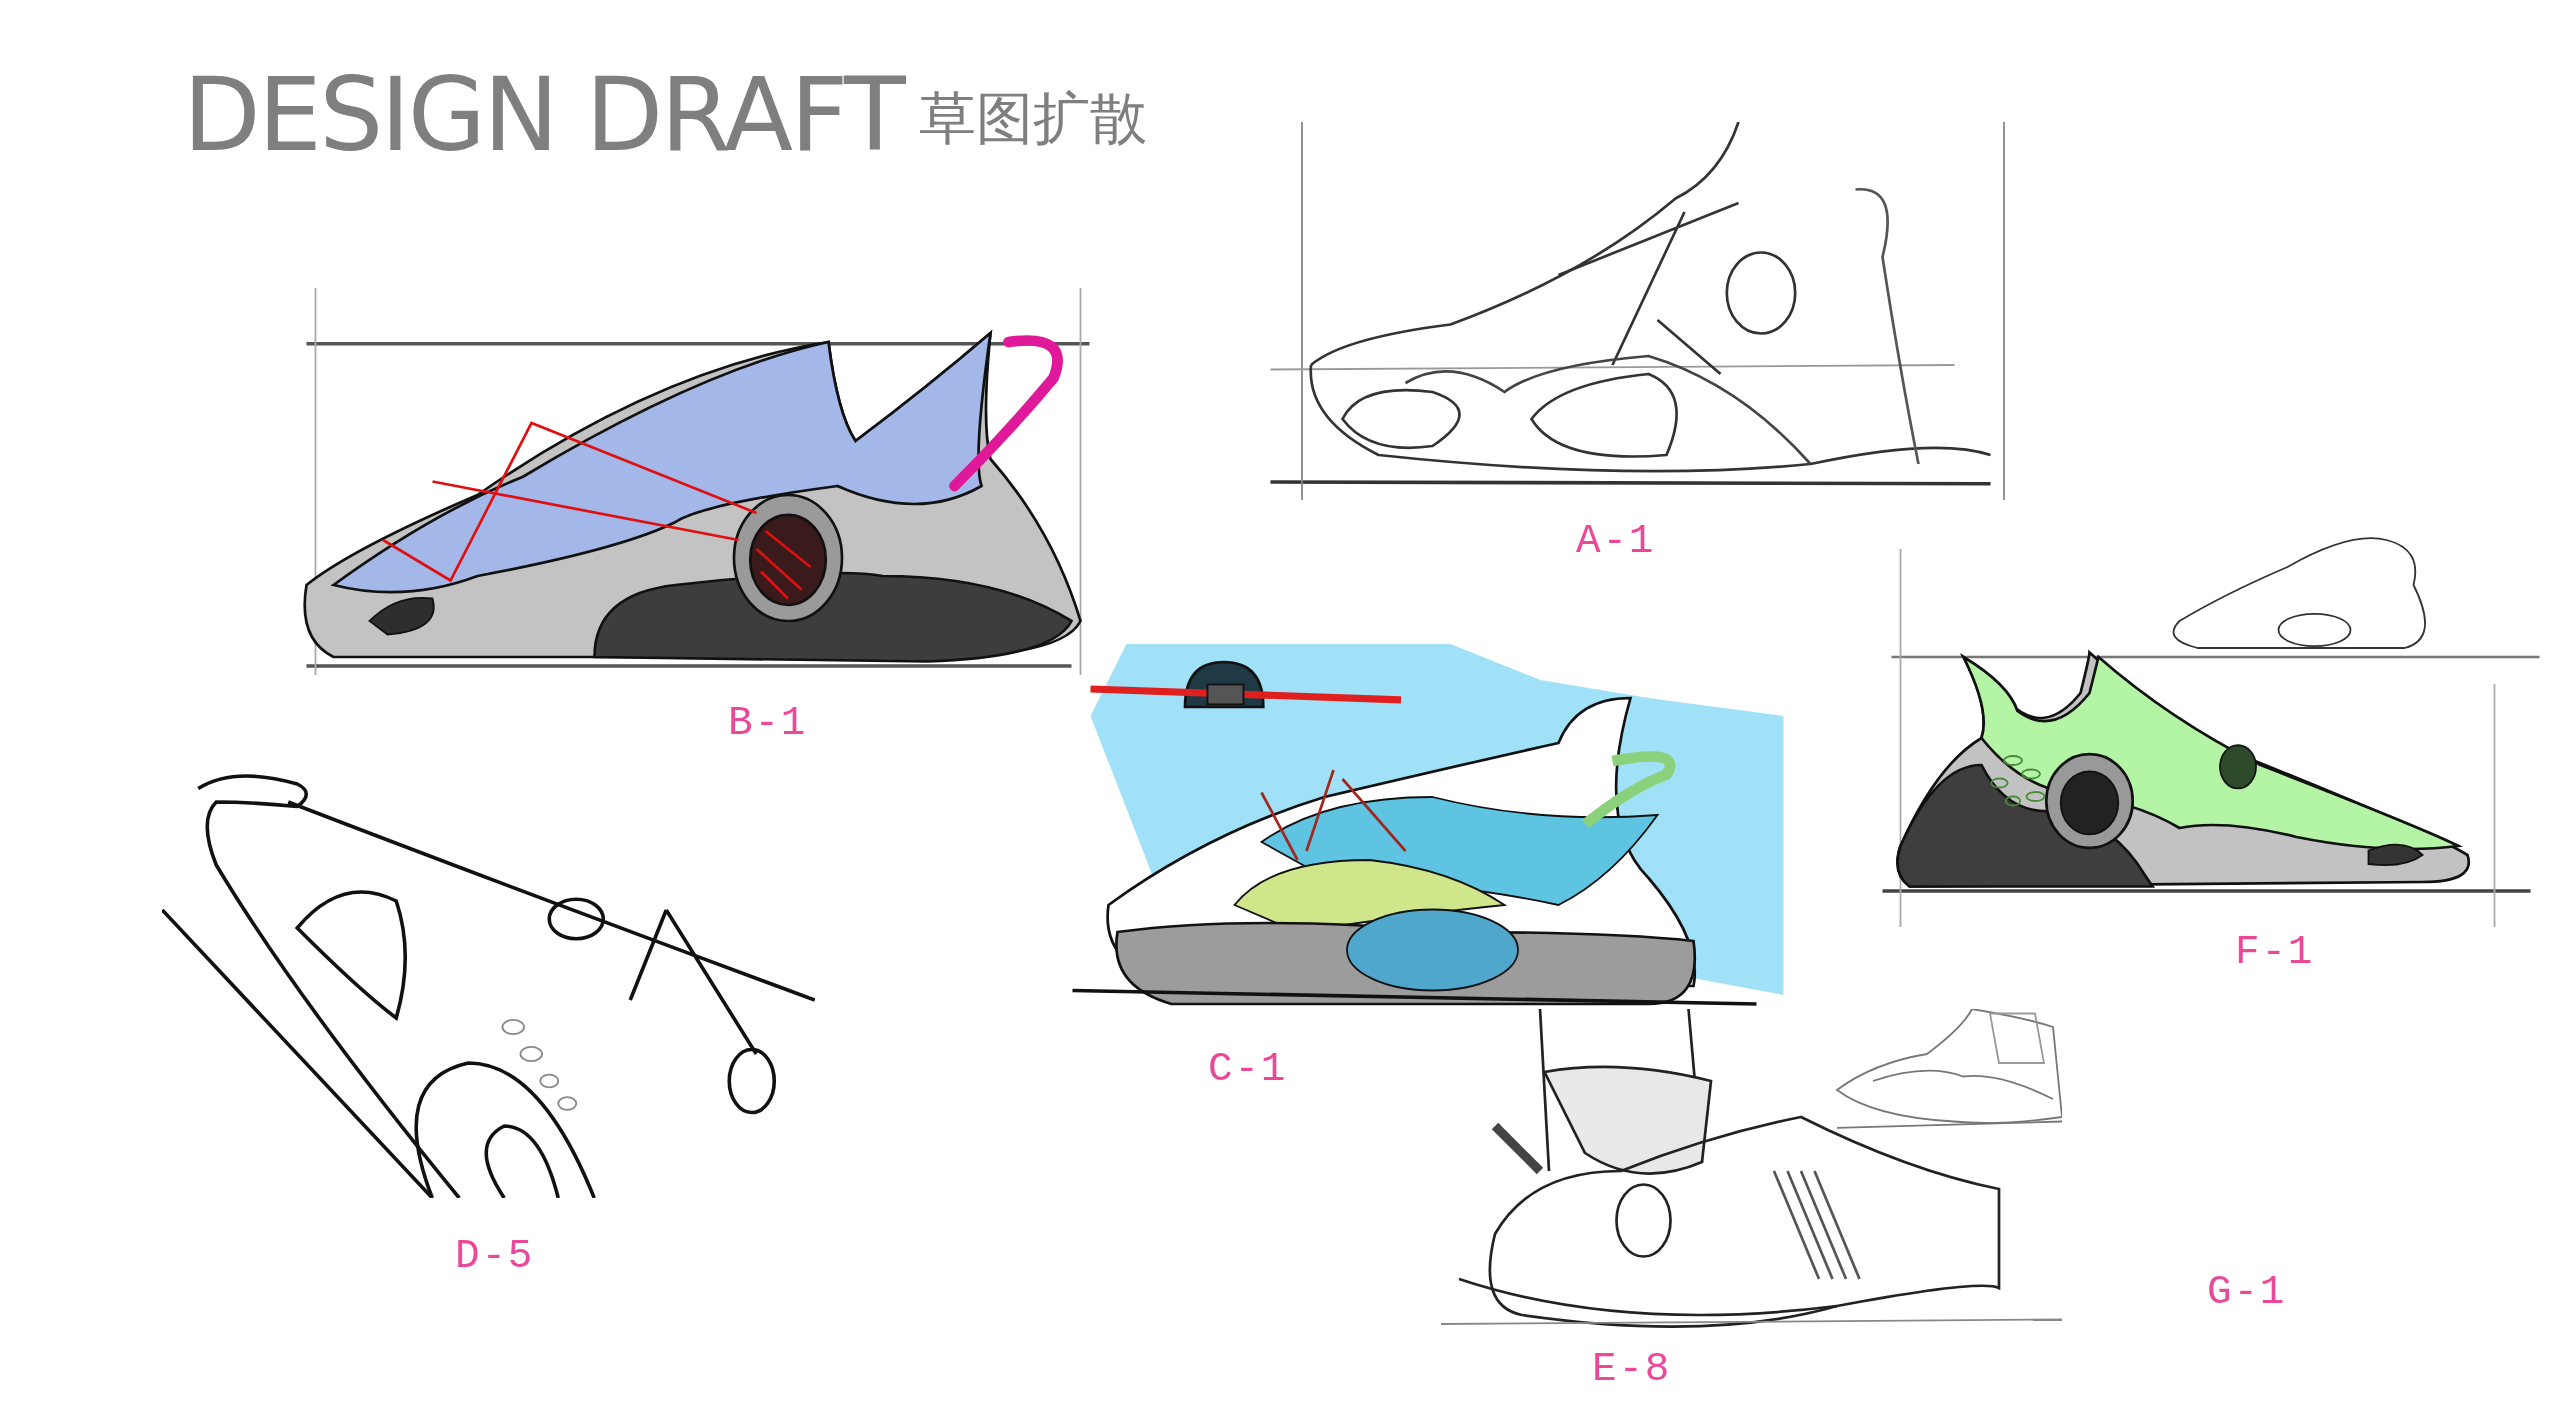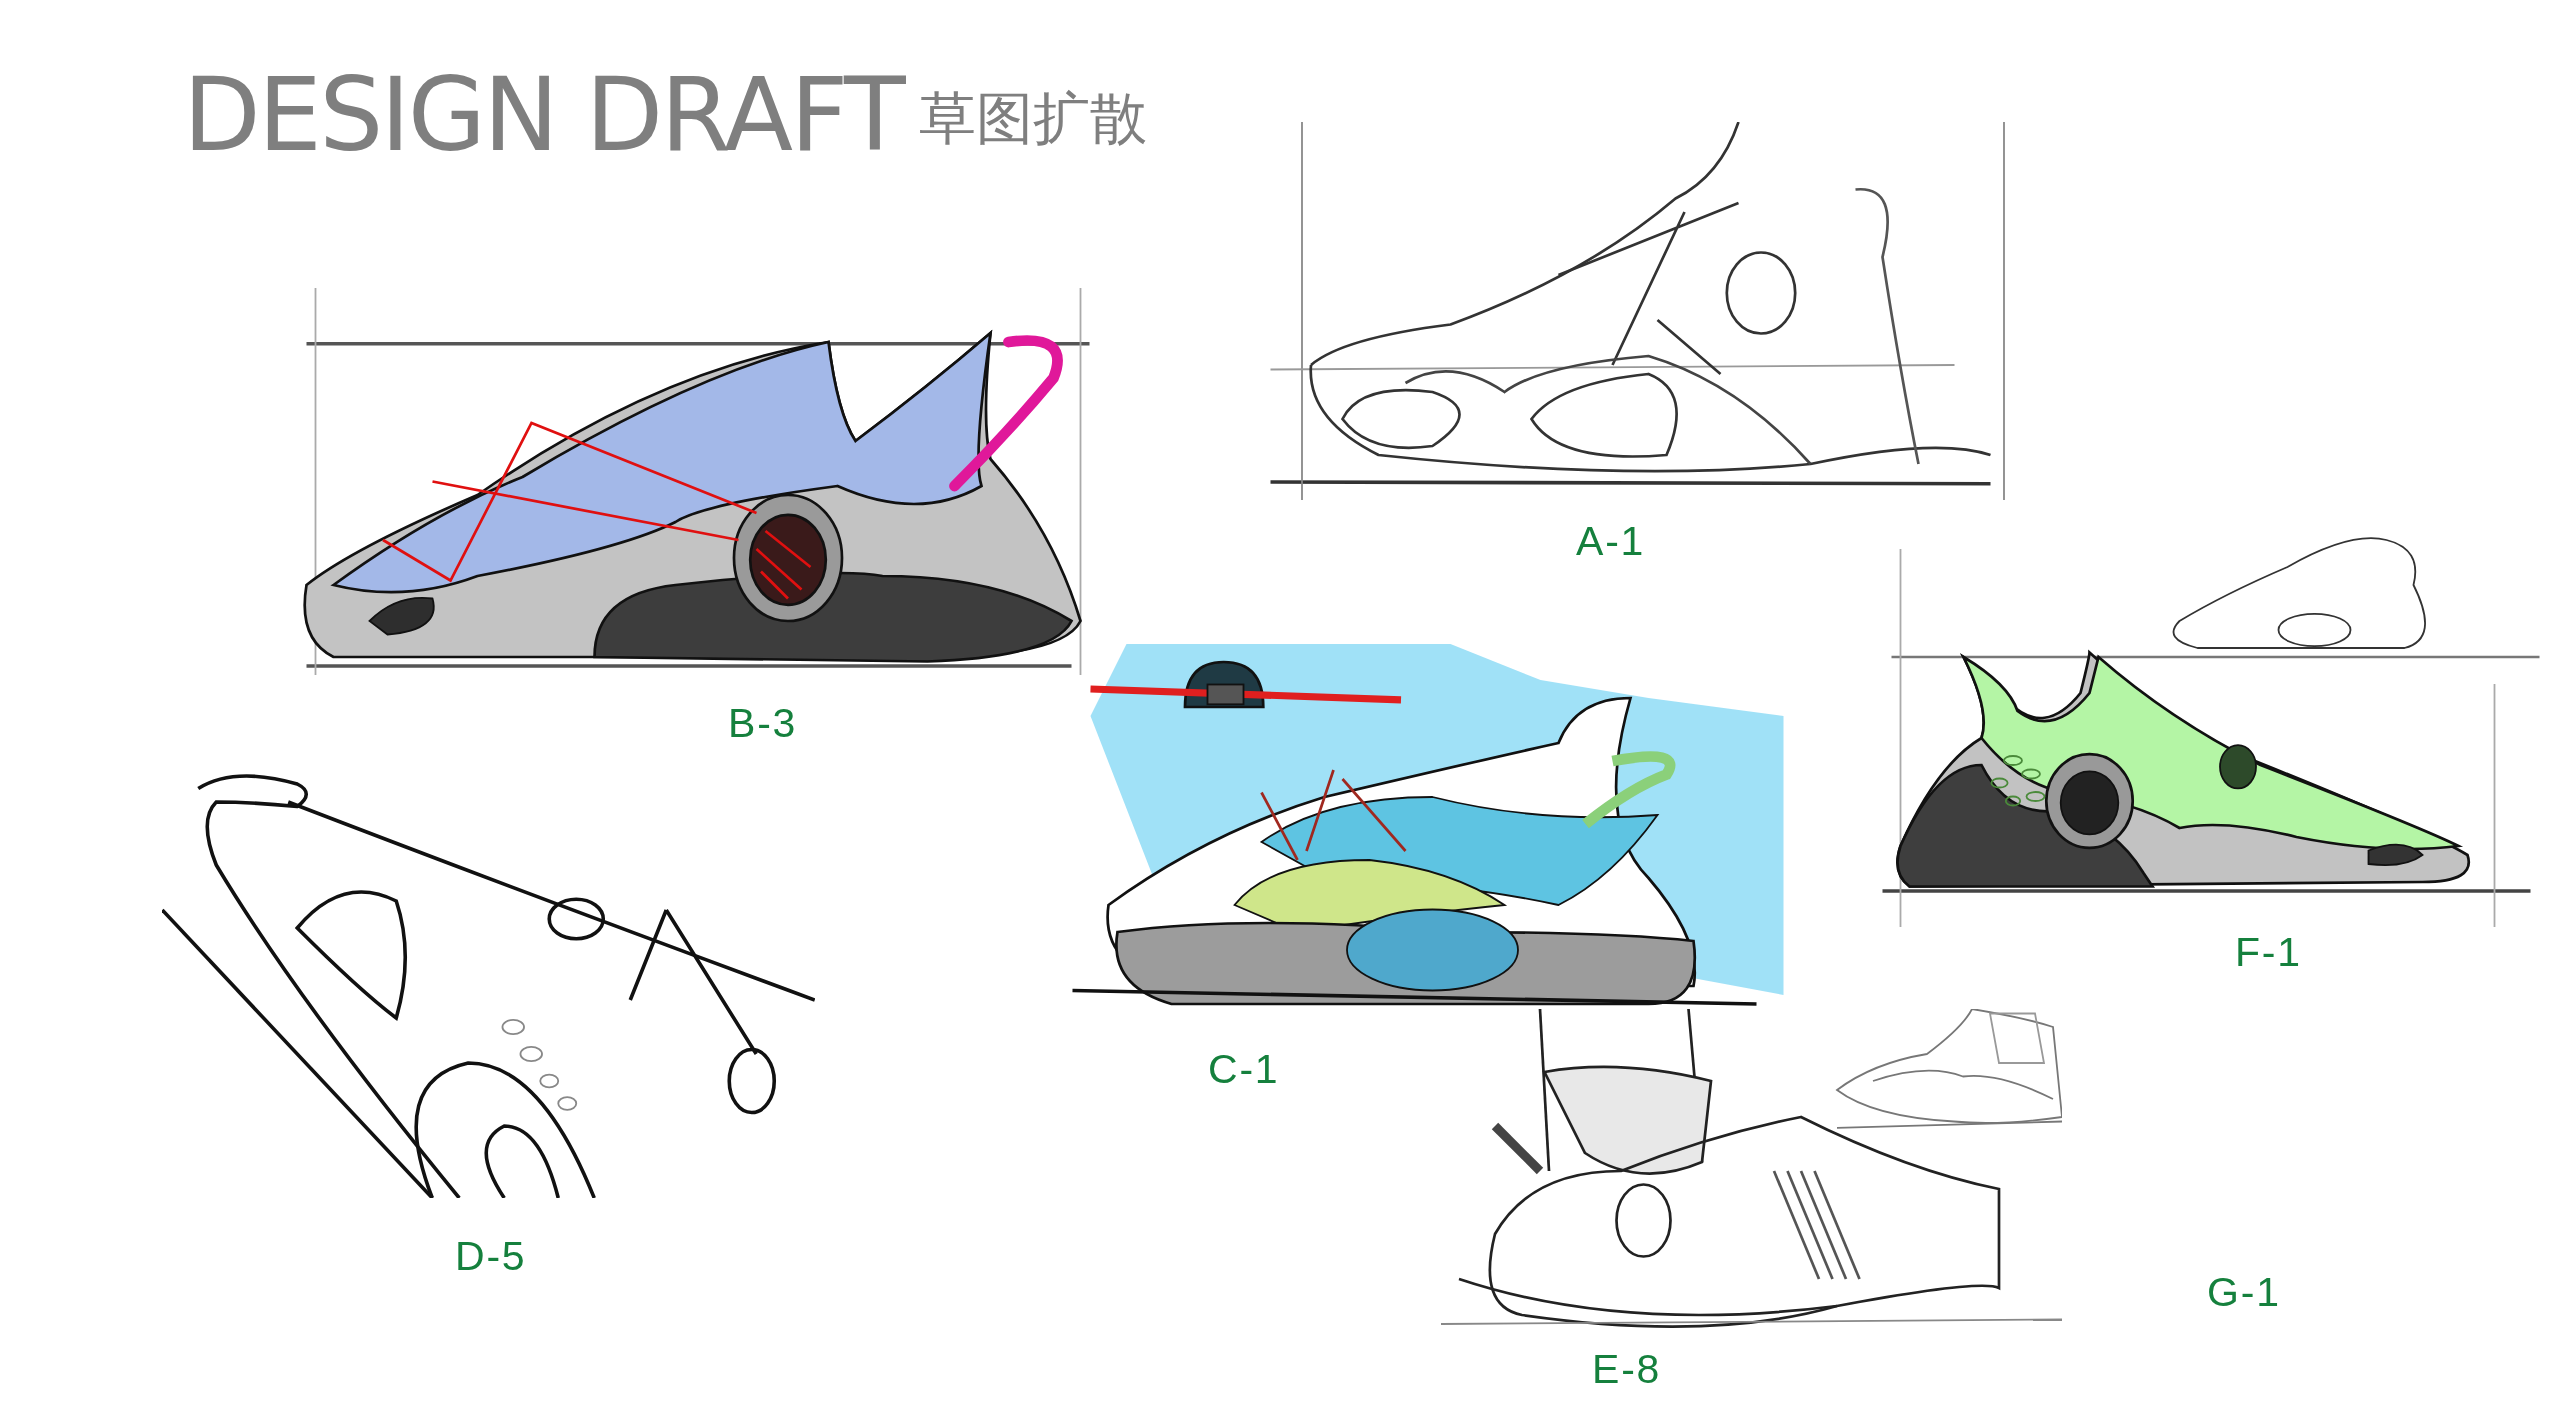--- a/index.html
+++ b/index.html
@@ -1,21 +1,21 @@
 <!DOCTYPE html>
 <html style="font-size:14.4px"><head>
 <meta charset="utf-8">
 <style>
   html,body{margin:0;padding:0;background:#ffffff;}
   body{width:2576px;height:1409px;position:relative;overflow:hidden;font-family:"Liberation Sans",sans-serif;}
   .title{position:absolute;left:183px;top:65px;font-family:"DejaVu Sans",sans-serif;font-weight:normal;font-size:101px;letter-spacing:-2.7px;color:#7f7f7f;line-height:1;}
   .subtitle{position:absolute;left:919px;top:90px;font-size:57px;color:#7f7f7f;font-family:"DejaVu Sans",sans-serif;line-height:1;}
   .panel{position:absolute;}
   .panel svg{width:100%;height:100%;display:block;}
-  .label{position:absolute;font-family:Liberation Sans, sans-serif;font-size:41px;color:#15803d;letter-spacing:1.8px;line-height:1;}
+  .label{position:absolute;font-family:Liberation Mono, monospace;font-size:41px;color:#ec4899;letter-spacing:1.8px;line-height:1;}
 </style>
 </head>
 <body>
 
 <div class="title">DESIGN DRAFT</div>
 <div class="subtitle">草图扩散</div>
 
 <div class="panel" style="left:1270px;top:122px;width:748px;height:378px;">
   <svg viewBox="0 0 830 420">
     <g fill="none" stroke="#333" stroke-width="3">
@@ -51,21 +51,21 @@
       <path d="M95 290 L170 335 L260 160 L510 260"></path>
       <path d="M150 225 L490 290"></path>
       <line x1="520" y1="280" x2="570" y2="320"></line>
         <line x1="510" y1="300" x2="560" y2="345"></line>
         <line x1="515" y1="325" x2="545" y2="355"></line>
     </g>
     <path d="M790 70 Q860 60 840 110 Q790 170 730 230" stroke="#e0189a" stroke-width="12" fill="none" stroke-linecap="round"></path>
     <path d="M80 380 Q110 350 150 355 Q160 390 100 395Z" fill="#2e2e2e" stroke="#111" stroke-width="2"></path>
   </svg>
 </div>
-<div class="label" style="left:728px;top:703px;">B-3</div>
+<div class="label" style="left:728px;top:703px;">B-1</div>
 
 <div class="panel" style="left:1072px;top:644px;width:712px;height:378px;">
   <svg viewBox="0 0 790 420">
     <polygon points="60,0 420,0 520,40 640,60 790,80 790,390 90,260 20,80" fill="#8fdcf6" opacity="0.85"></polygon>
     <path d="M125 70 Q125 20 168 20 Q212 20 212 70Z" fill="#1f3a44" stroke="#111" stroke-width="3"></path>
     <line x1="20" y1="50" x2="365" y2="62" stroke="#e01f1f" stroke-width="8"></line>
     <rect x="150" y="45" width="40" height="22" fill="#555" stroke="#111" stroke-width="2"></rect>
     <path d="M40 290 Q150 210 280 170 Q450 130 540 110 Q560 60 620 60 Q580 200 640 260 Q700 330 690 380 L120 380 Q30 360 40 290Z" fill="#ffffff" stroke="#111" stroke-width="3"></path>
     <path d="M210 220 Q280 170 400 170 Q520 200 650 190 Q600 260 540 290 Q400 260 300 270 Z" fill="#5ec4e2" stroke="#111" stroke-width="2"></path>
     <path d="M180 290 Q220 240 330 240 Q420 250 480 290 Q380 300 250 320Z" fill="#cfe68a" stroke="#111" stroke-width="2"></path>

